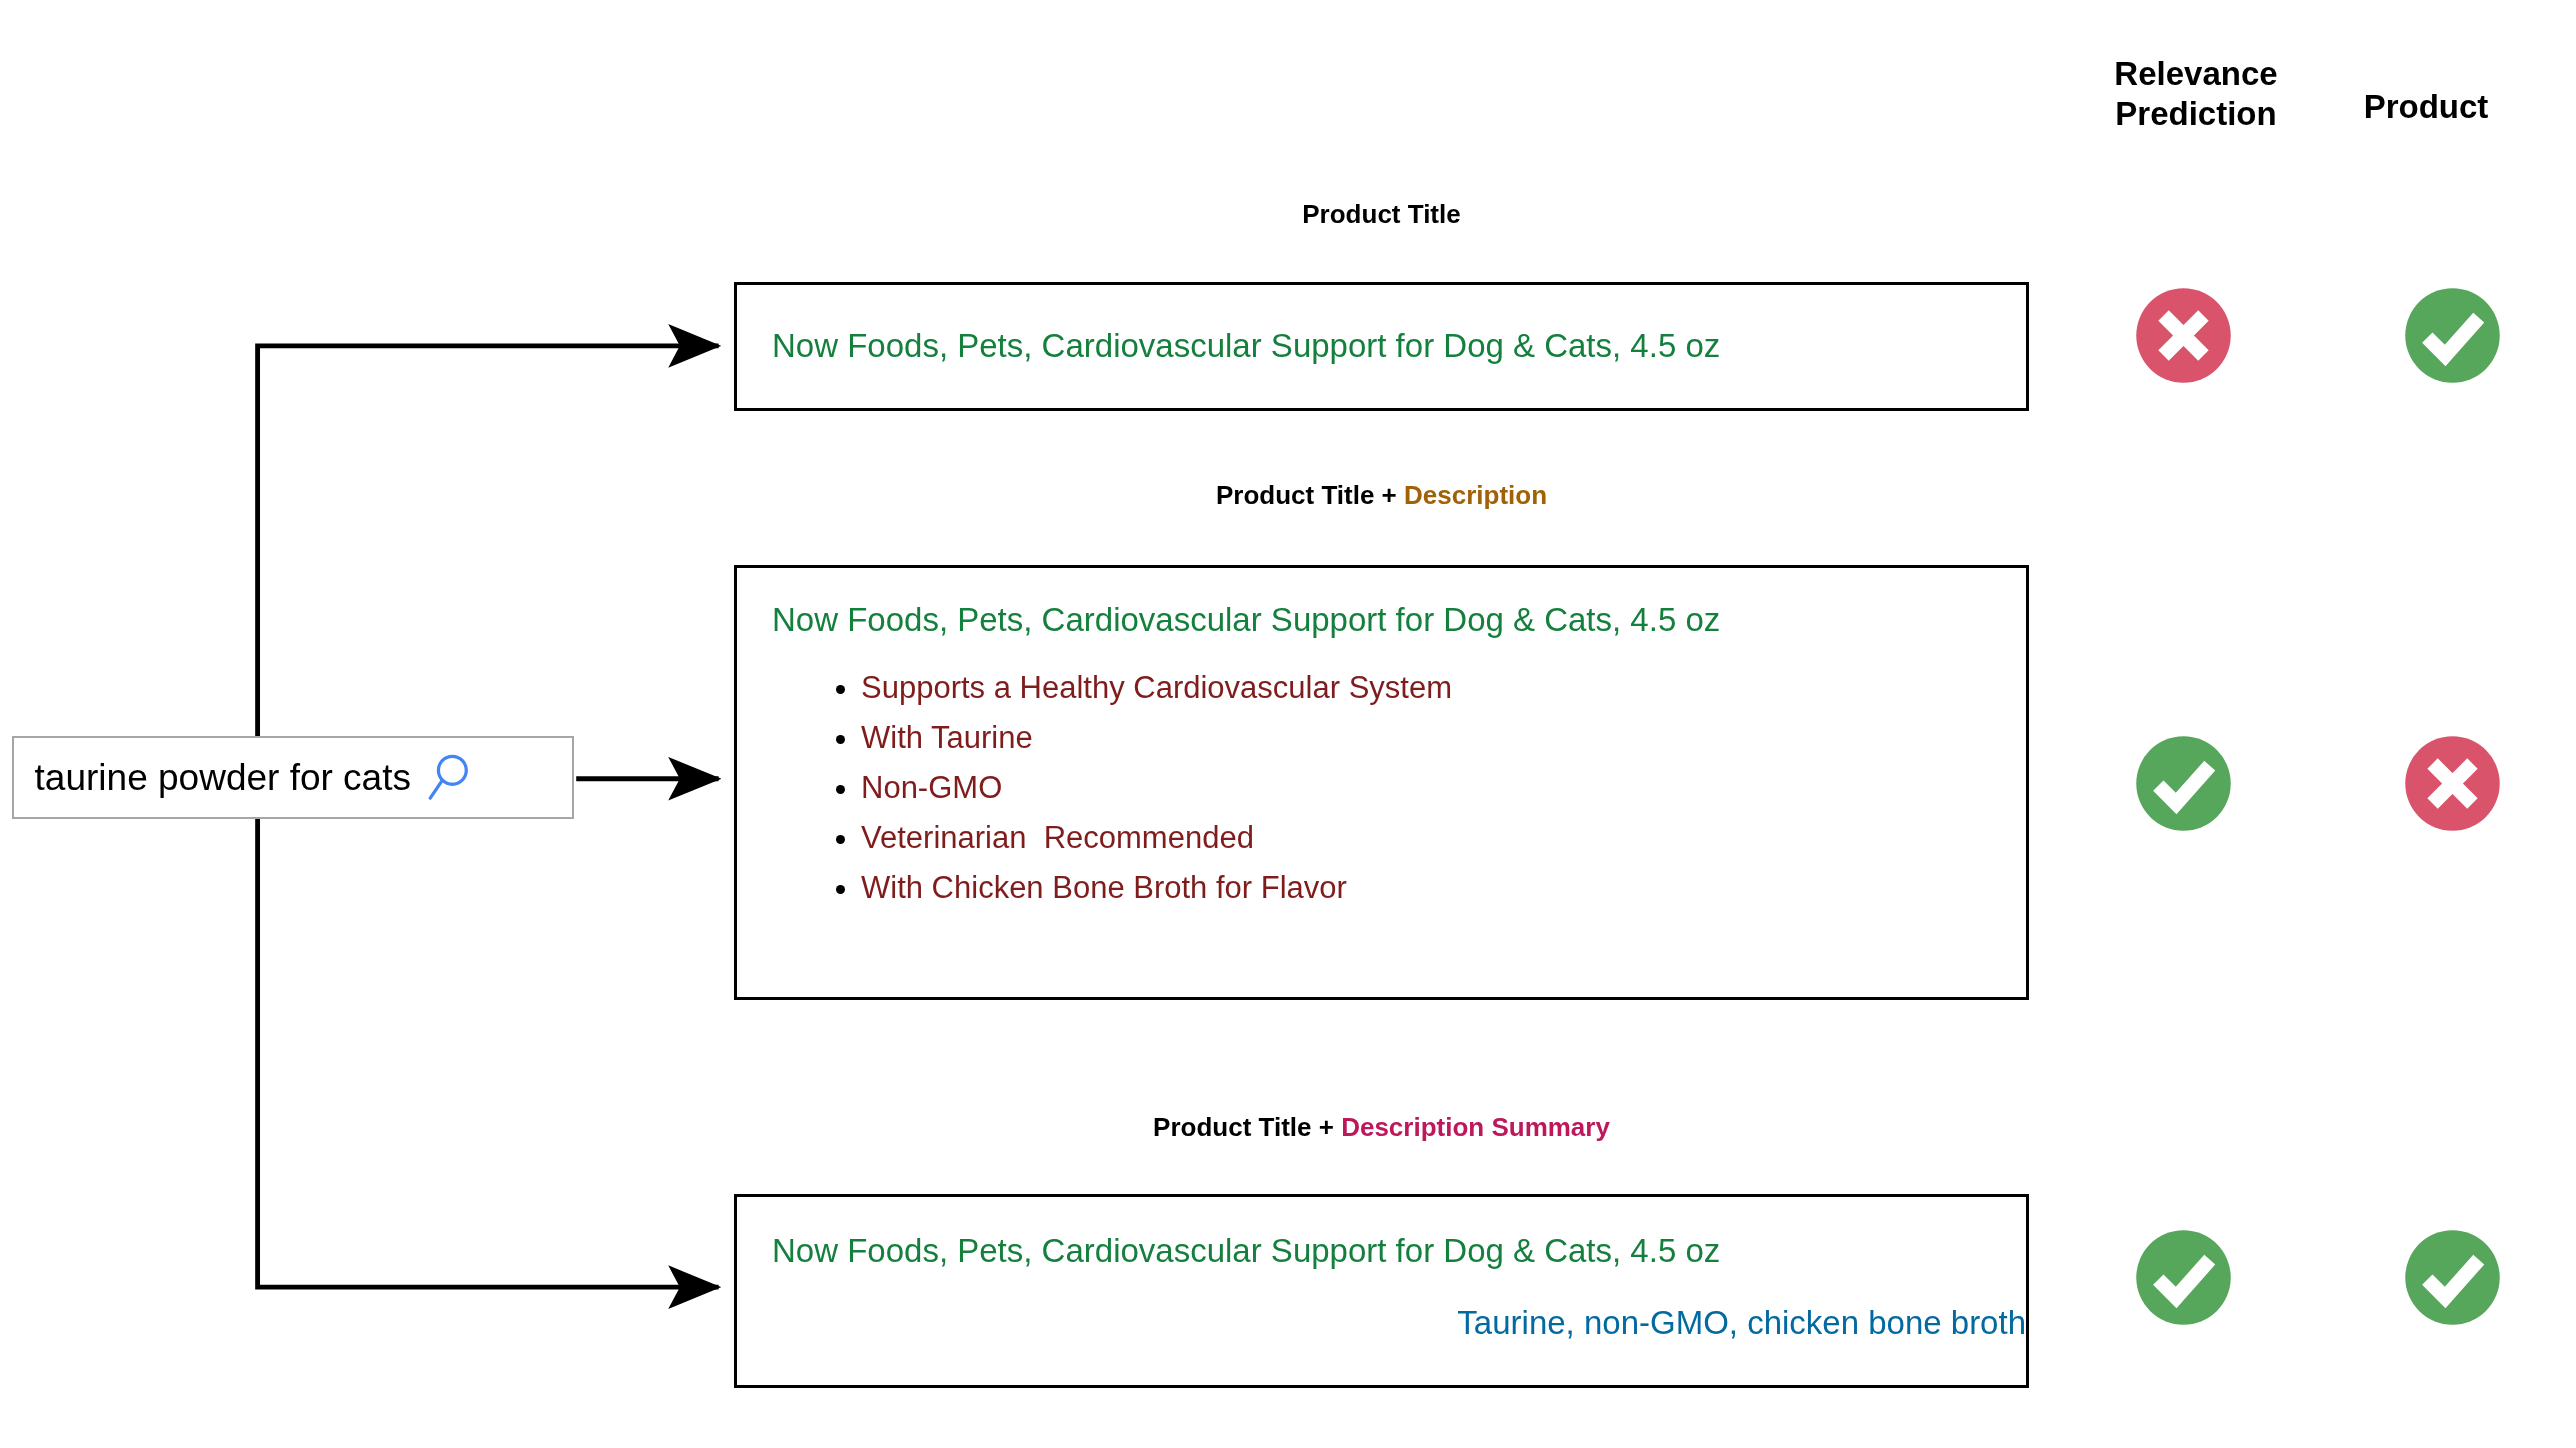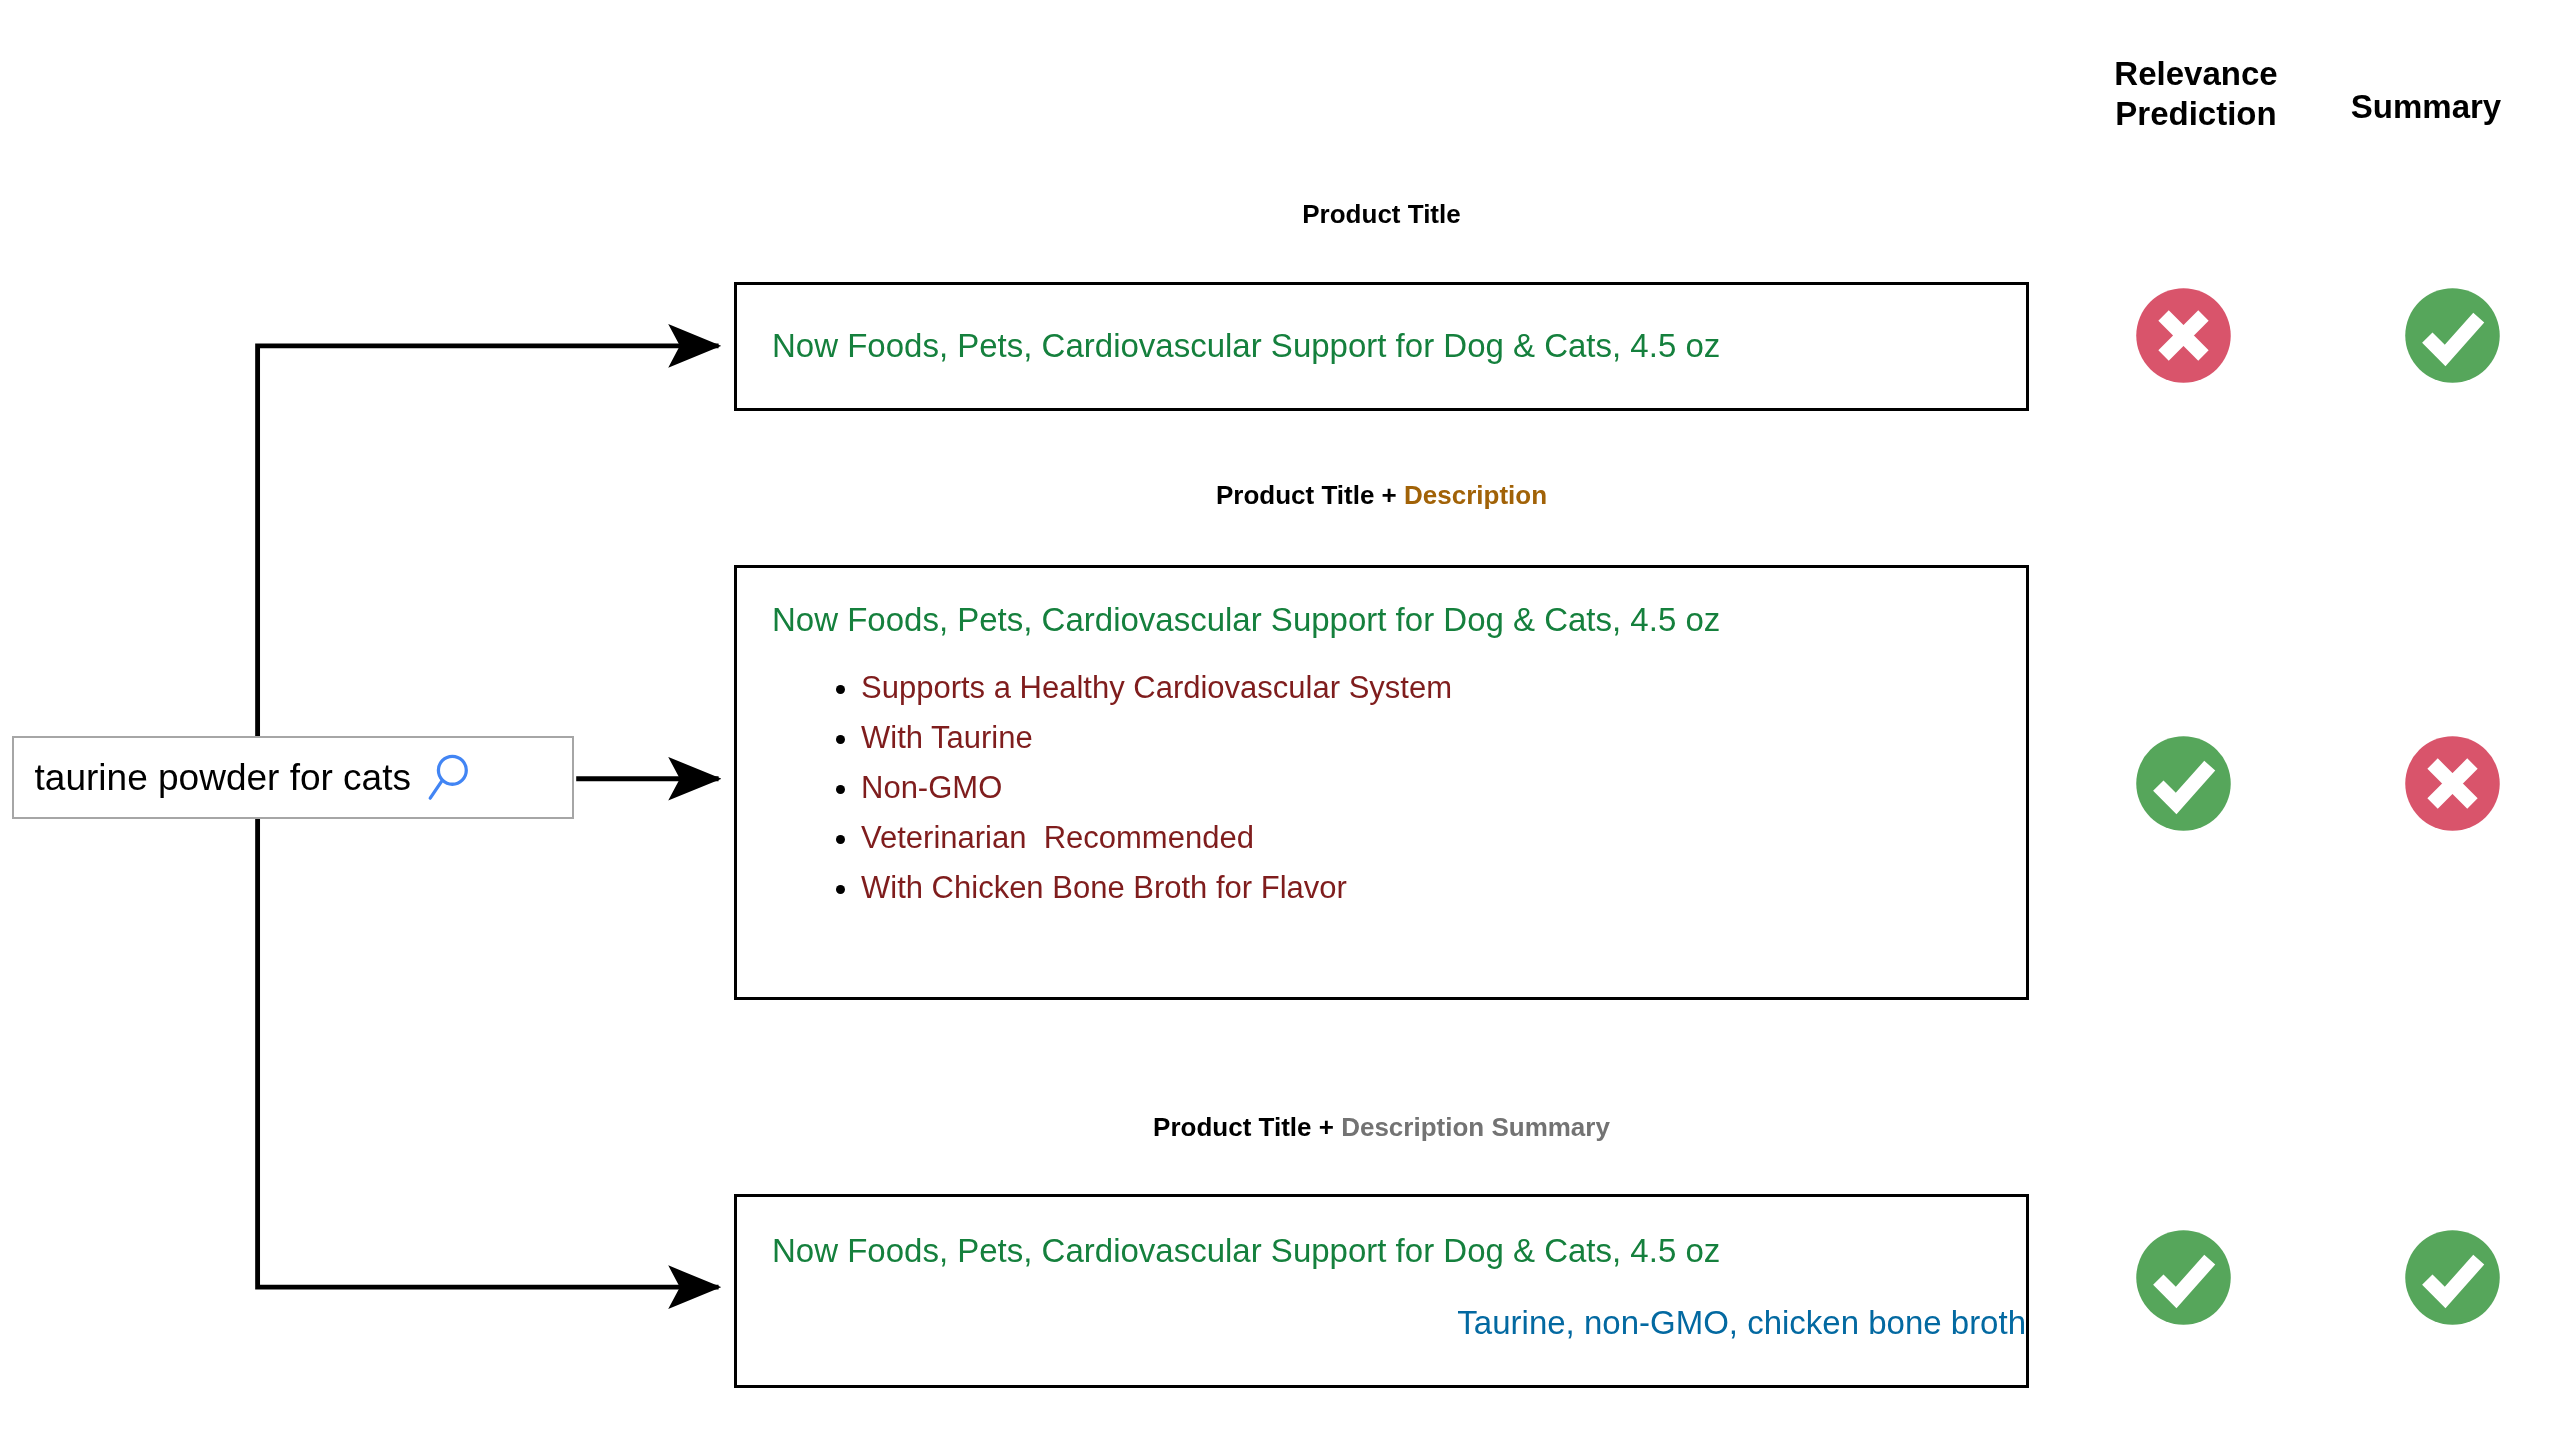--- a/index.html
+++ b/index.html
@@ -83,21 +83,21 @@
   
   .section-title {
     position: absolute;
     font-weight: bold;
     font-size: 26px;
     text-align: center;
     white-space: nowrap;
     color: #000;
   }
   .section-title .accent-orange { color: #a16207; }
-  .section-title .accent-blue   { color: #737373; text-align: center; }
+  .section-title .accent-blue   { color: #be185d; text-align: center; }
 
   #title-1 { left: 734px; top: 199px;  width: 1295px; }
   #title-2 { left: 734px; top: 480px;  width: 1295px; }
   #title-3 { left: 734px; top: 1112px; width: 1295px; }
 
   
   .card {
     position: absolute;
     left: 734px;
     width: 1295px;
@@ -186,21 +186,21 @@
 
     <path d="M266,762 L266,357 L742,357" fill="none" stroke="#000000" stroke-width="5" marker-end="url(#arrowhead)"></path>
 
     <path d="M595,804 L742,804" fill="none" stroke="#000000" stroke-width="5" marker-end="url(#arrowhead)"></path>
 
     <path d="M266,845 L266,1329 L742,1329" fill="none" stroke="#000000" stroke-width="5" marker-end="url(#arrowhead)"></path>
   </svg>
 
   <div class="col-header" id="hdr-relevance">Relevance
 Prediction</div>
-  <div class="col-header" id="hdr-latency">Summary</div>
+  <div class="col-header" id="hdr-latency">Product</div>
 
   <div id="search-box">
     <span id="search-query">taurine powder for cats</span>
     <span id="search-icon">
       <svg width="45" height="50" viewBox="0 0 46 52">
         <circle cx="27" cy="18" r="14.5" fill="none" stroke="#4285F4" stroke-width="3.4"></circle>
         <line x1="16.5" y1="28.5" x2="4" y2="47" stroke="#4285F4" stroke-width="3.4" stroke-linecap="round"></line>
       </svg>
     </span>
   </div>

